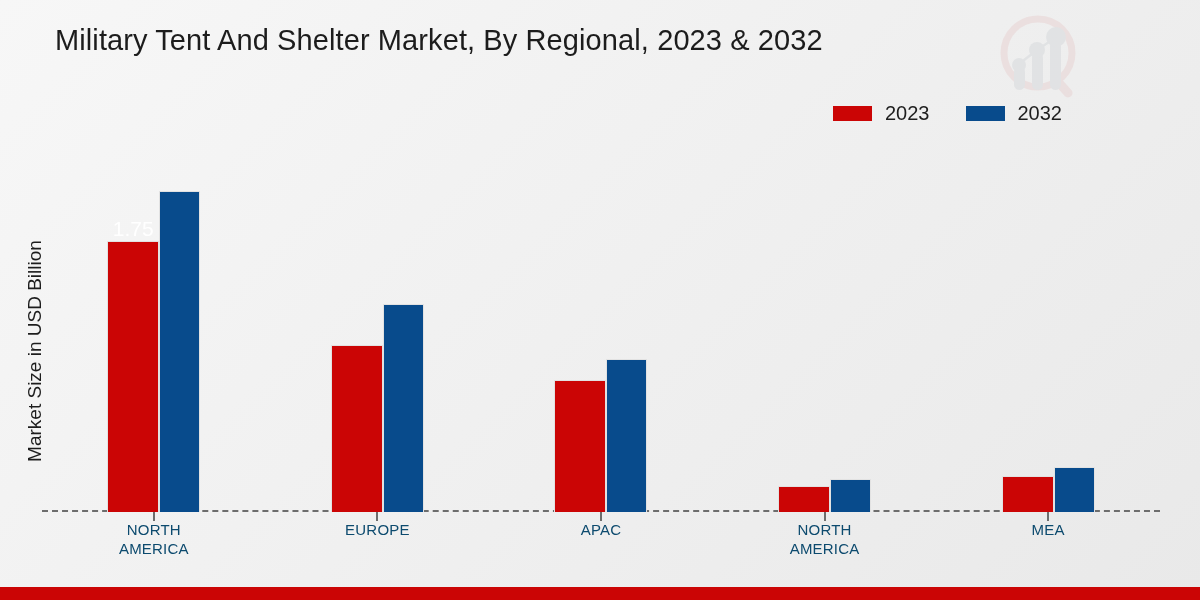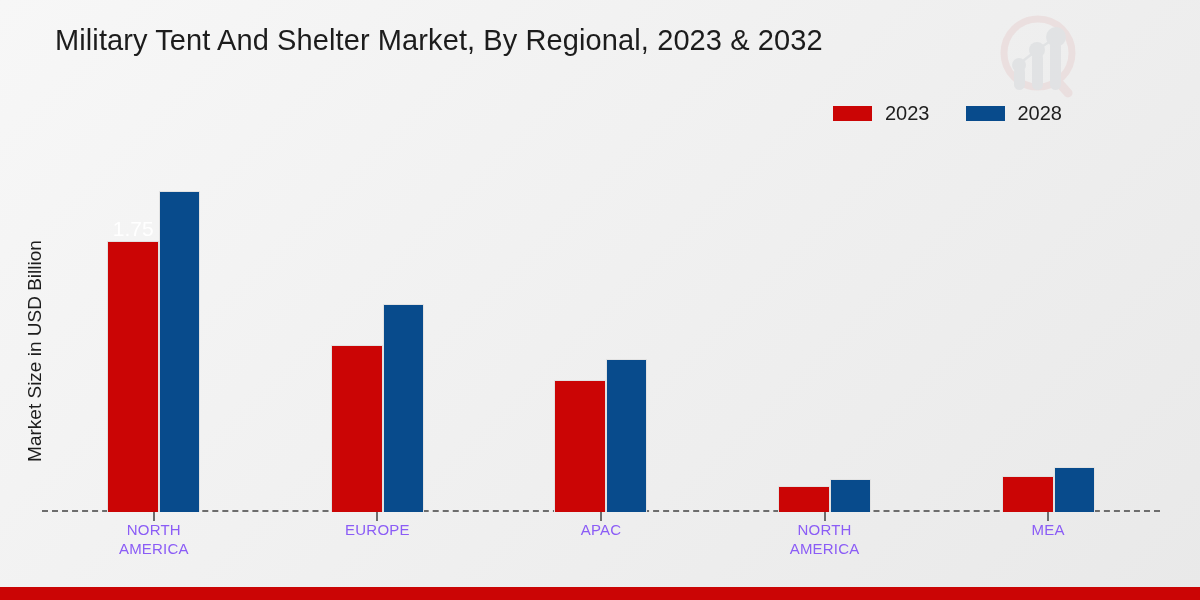--- a/index.html
+++ b/index.html
@@ -66,21 +66,21 @@
   .bar-value {
     position:absolute; left:50%; transform:translateX(-50%);
     top:-25px; font-size:21px; font-weight:normal; color:#ffffff; white-space:nowrap;
   }
   .tick {
     position:absolute; bottom:-9px; left:50%; transform:translateX(-50%);
     width:2px; height:9px; background:#6d6d6d;
   }
   .cat-label {
     position:absolute; top:380px; left:0; width:100%;
-    text-align:center; font-size:15px; color:#8b5cf6;
+    text-align:center; font-size:15px; color:#0c4a6e;
     line-height:19px; letter-spacing:0.2px;
   }
   .cat-label span { display:block; }
 
   
   .footer-band {
     position:absolute; left:0; bottom:0; width:1200px; height:13px;
     background:#cb0505;
   }
 </style>
@@ -106,21 +106,21 @@
 
   <div class="chart-title">Military Tent And Shelter Market, By Regional, 2023 &amp; 2032</div>
 
   <div class="legend">
     <div class="legend-item">
       <span class="legend-swatch" style="background:#cb0505"></span>
       <span class="legend-label">2023</span>
     </div>
     <div class="legend-item">
       <span class="legend-swatch" style="background:#084b8c"></span>
-      <span class="legend-label">2028</span>
+      <span class="legend-label">2032</span>
     </div>
   </div>
 
   <div class="y-axis-title">Market Size in USD Billion</div>
 
   <div class="plot">
     <div class="baseline"></div>
     <div class="groups" id="groups">
         <div class="group">
           <div class="bars">

